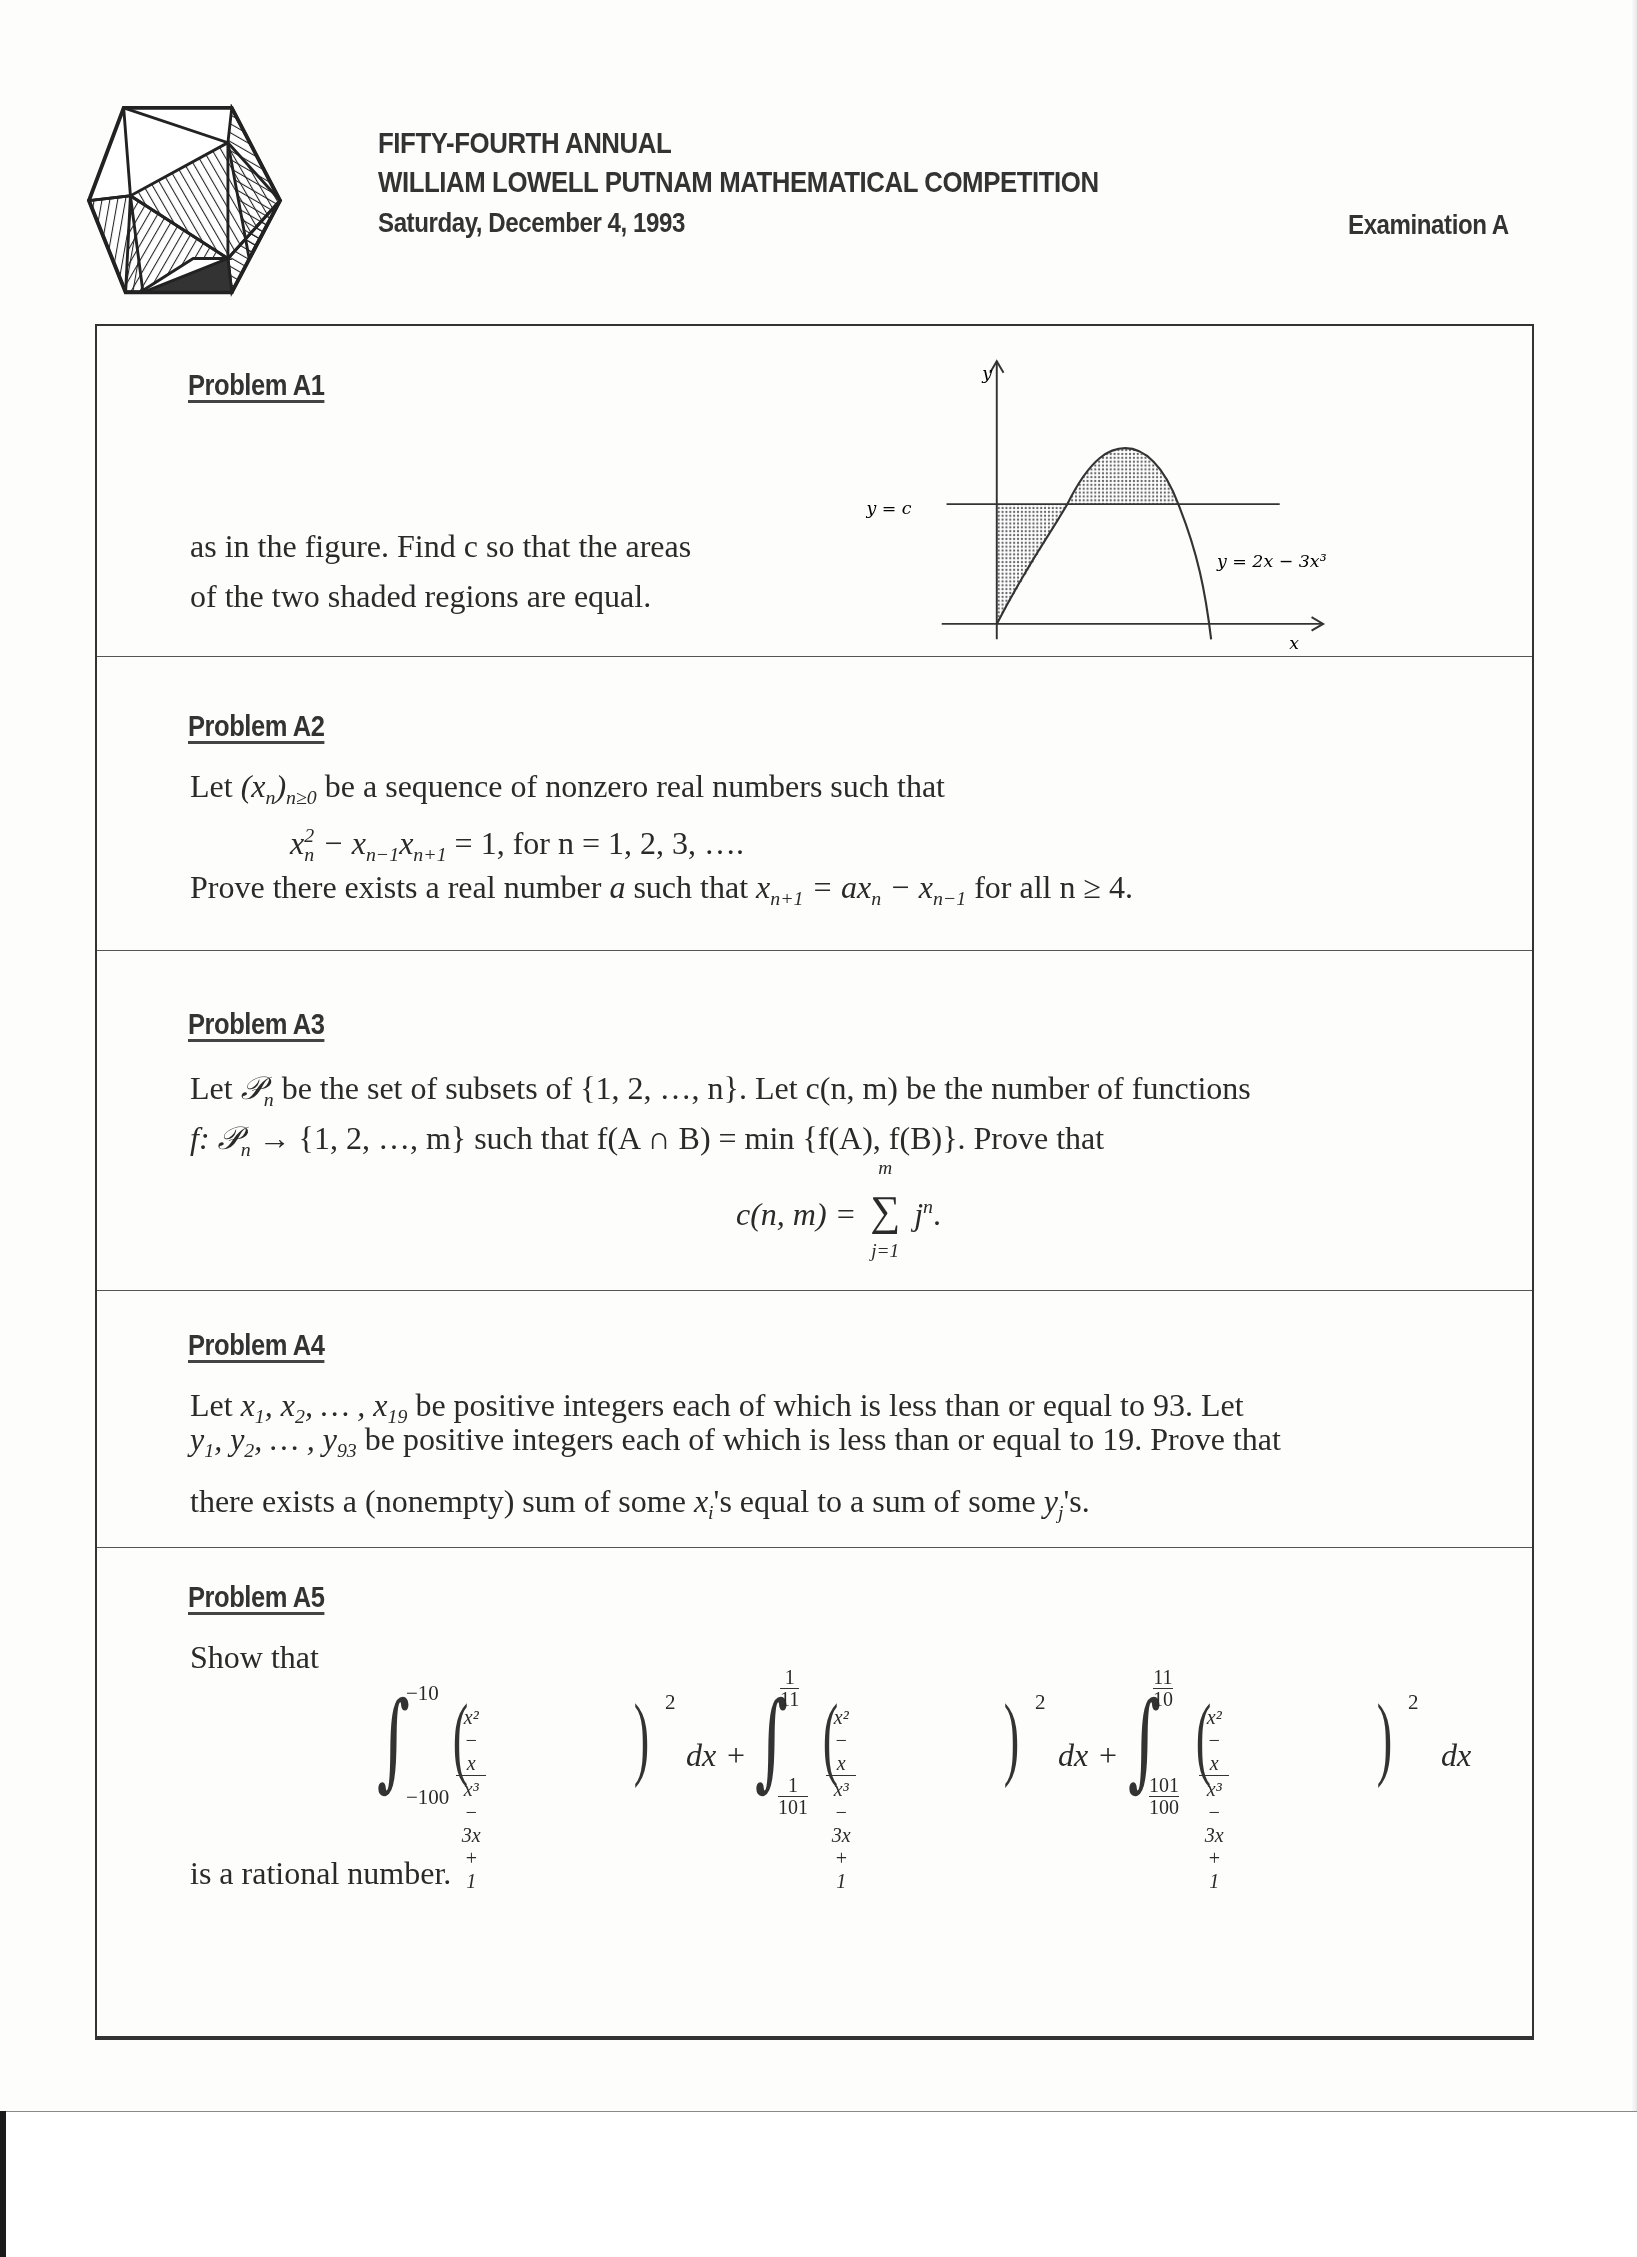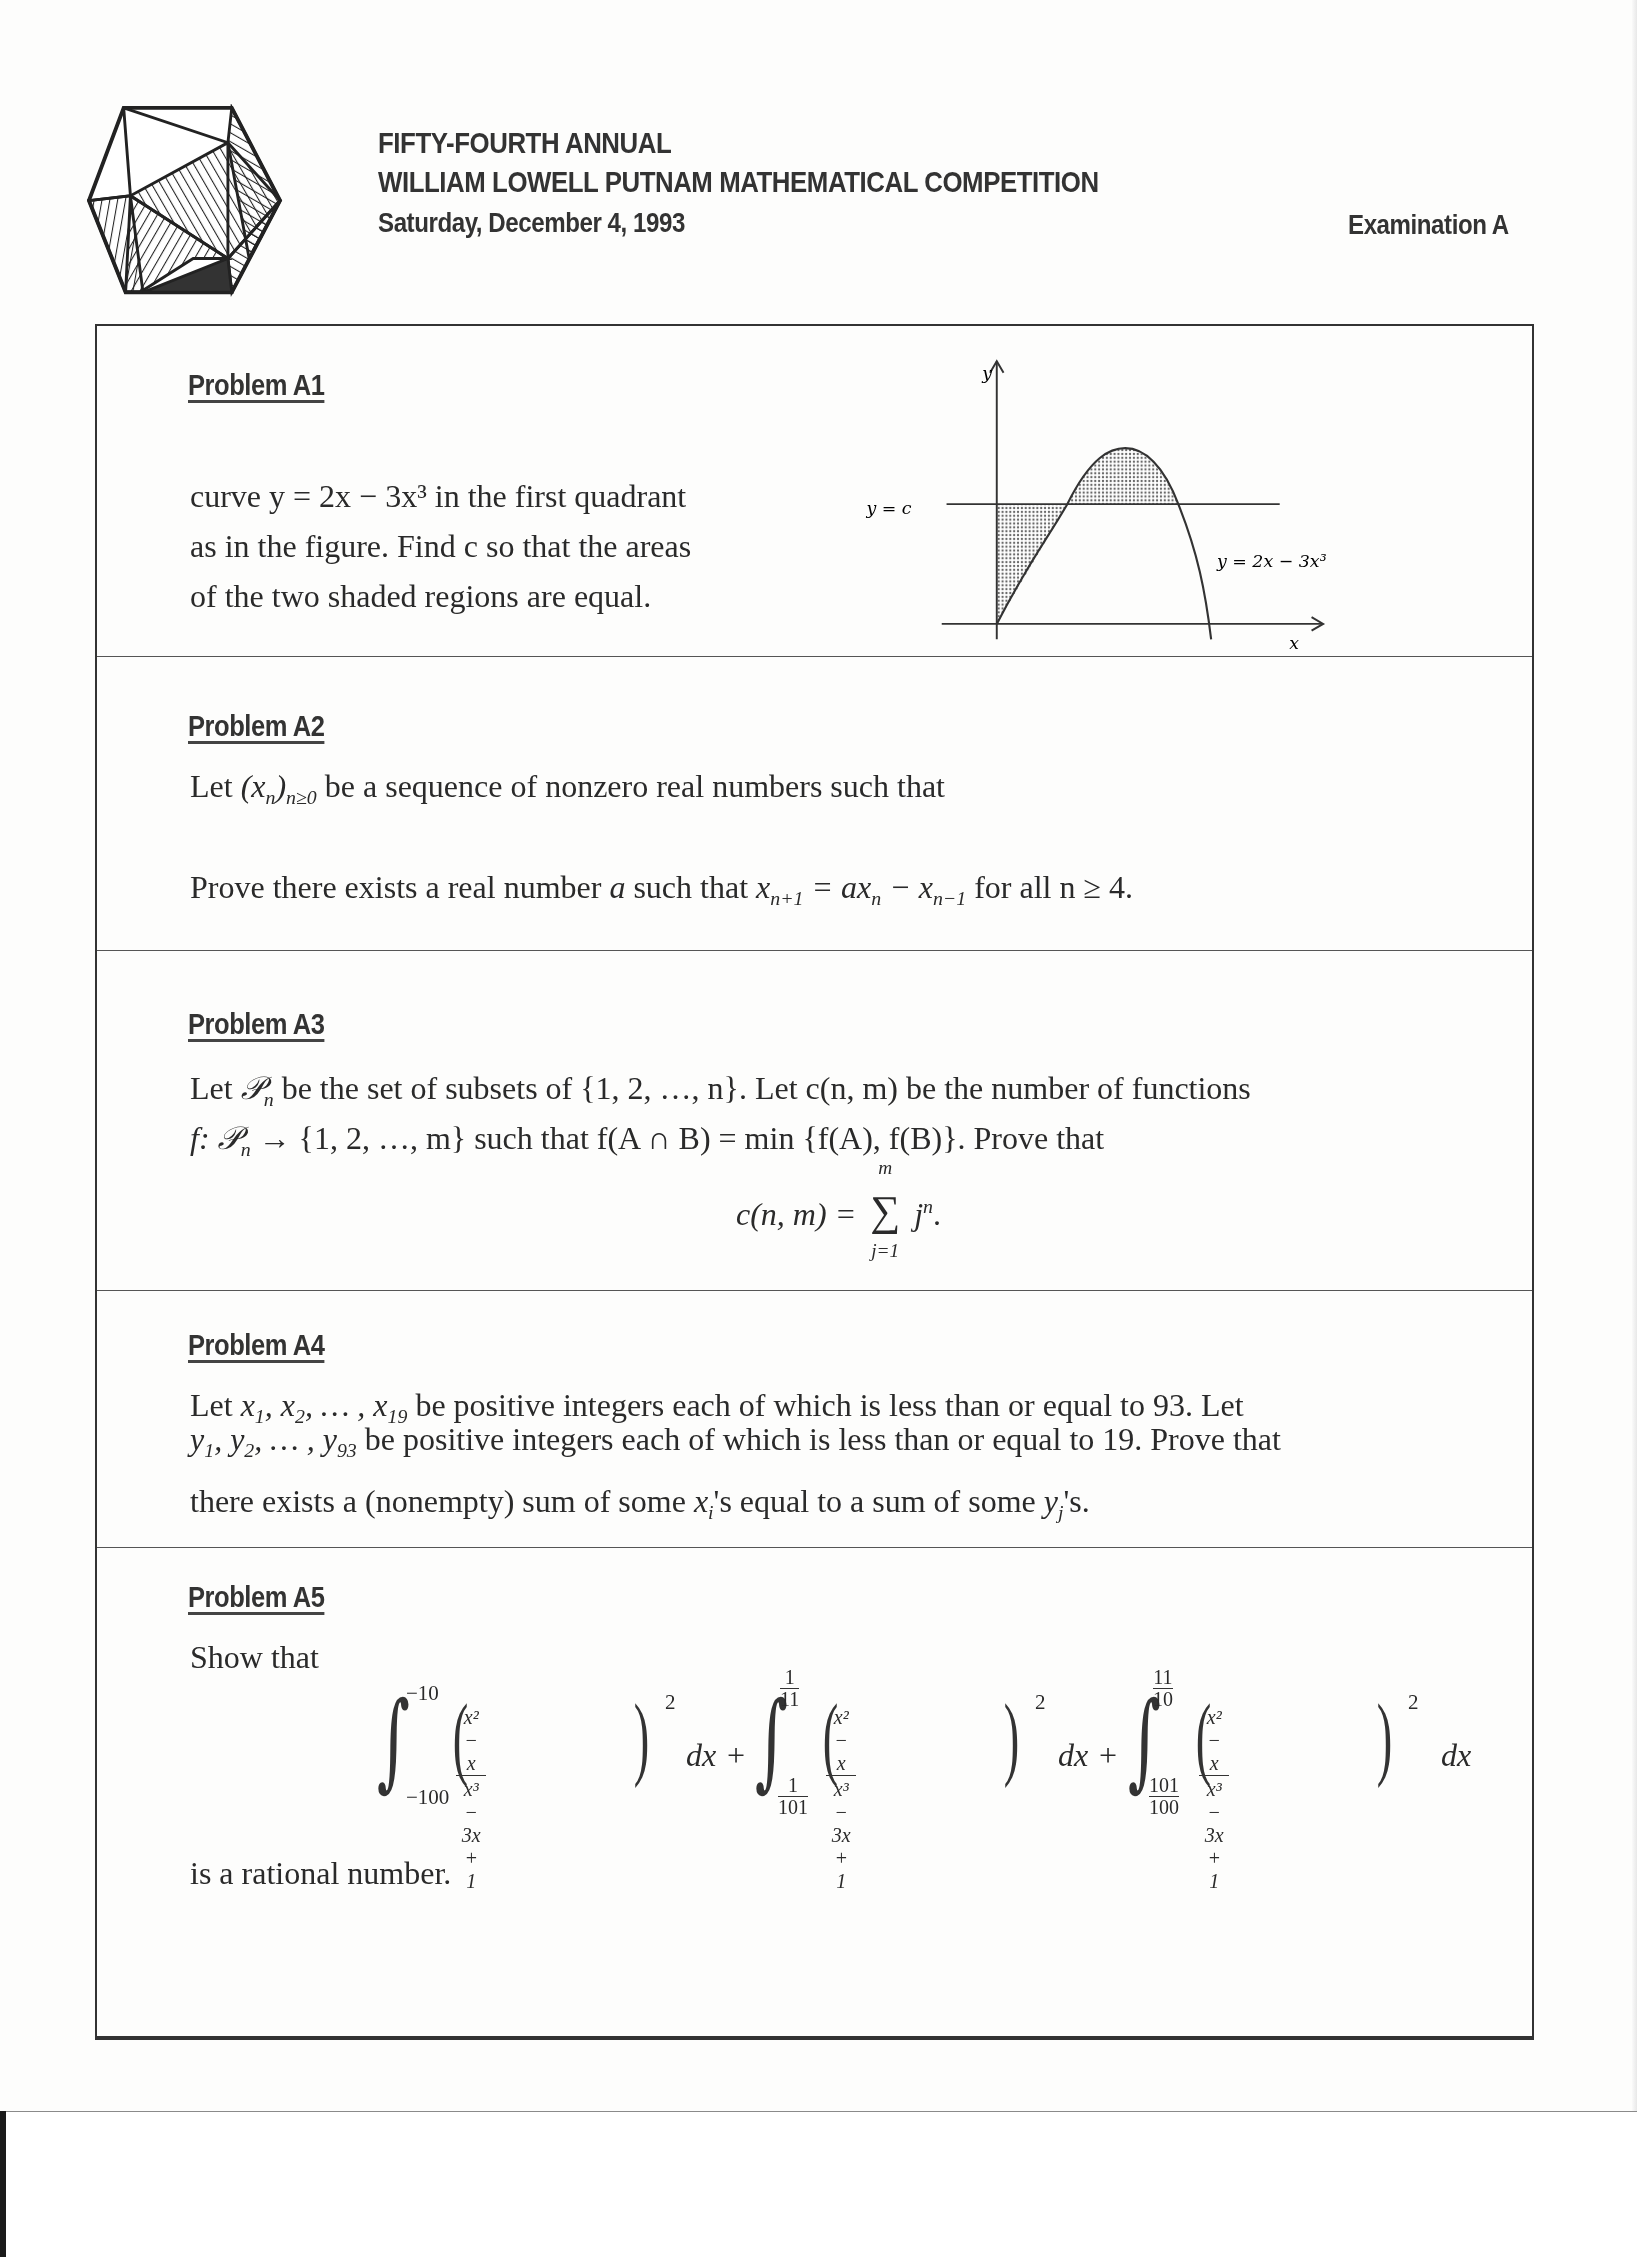--- a/index.html
+++ b/index.html
@@ -83,21 +83,20 @@
 
 <div class="hdr hdr1">FIFTY-FOURTH ANNUAL</div>
 <div class="hdr hdr2">WILLIAM LOWELL PUTNAM MATHEMATICAL COMPETITION</div>
 <div class="hdr hdr3">Saturday, December 4, 1993</div>
 <div class="hdr hdr4">Examination A</div>
 
 <div class="box">
 
   <div class="sec" style="top:0;height:331px;">
     <div class="ptitle" style="top:44px;">Problem A1</div>
-    <div class="txt" style="top:145px;">curve y = 2x − 3x³ in the first quadrant</div>
     <div class="txt" style="top:245px;">of the two shaded regions are equal.</div>
     <div class="txt" style="top:195px;">as in the figure. Find c so that the areas</div>
 
     <svg style="position:absolute;left:753px;top:13.5px;" width="618" height="309" viewBox="0 0 640 320">
       <defs>
         <pattern id="dots" width="4" height="4" patternUnits="userSpaceOnUse">
             <rect width="4" height="4" fill="#fff"></rect>
             <circle cx="2" cy="2" r="1.2" fill="#666"></circle>
           </pattern>
       </defs>
@@ -116,20 +115,24 @@
     </svg>
   </div>
 
   <div class="sec" style="top:331px;height:294px;">
     <div class="ptitle" style="top:54px;">Problem A2</div>
     <div class="txt" style="top:104px;">
       <span>Let</span>
       <span class="m">(x<sub>n</sub>)<sub>n≥0</sub></span>
       <span>be a sequence of nonzero real numbers such that</span>
     </div>
+    <div class="txt" style="top:153px;left:193px;">
+      <span class="m">x<sup>2</sup><sub style="margin-left:-0.5em">n</sub> − x<sub>n−1</sub>x<sub>n+1</sub></span>
+      <span>= 1,   for n = 1, 2, 3, ….</span>
+    </div>
     <div class="txt" style="top:205px;">
       <span>Prove there exists a real number</span>
       <span class="m"> a </span>
       <span>such that</span>
       <span class="m"> x<sub>n+1</sub> = ax<sub>n</sub> − x<sub>n−1</sub> </span>
       <span>for all n ≥ 4.</span>
     </div>
   </div>
 
   <div class="sec" style="top:625px;height:340px;">

